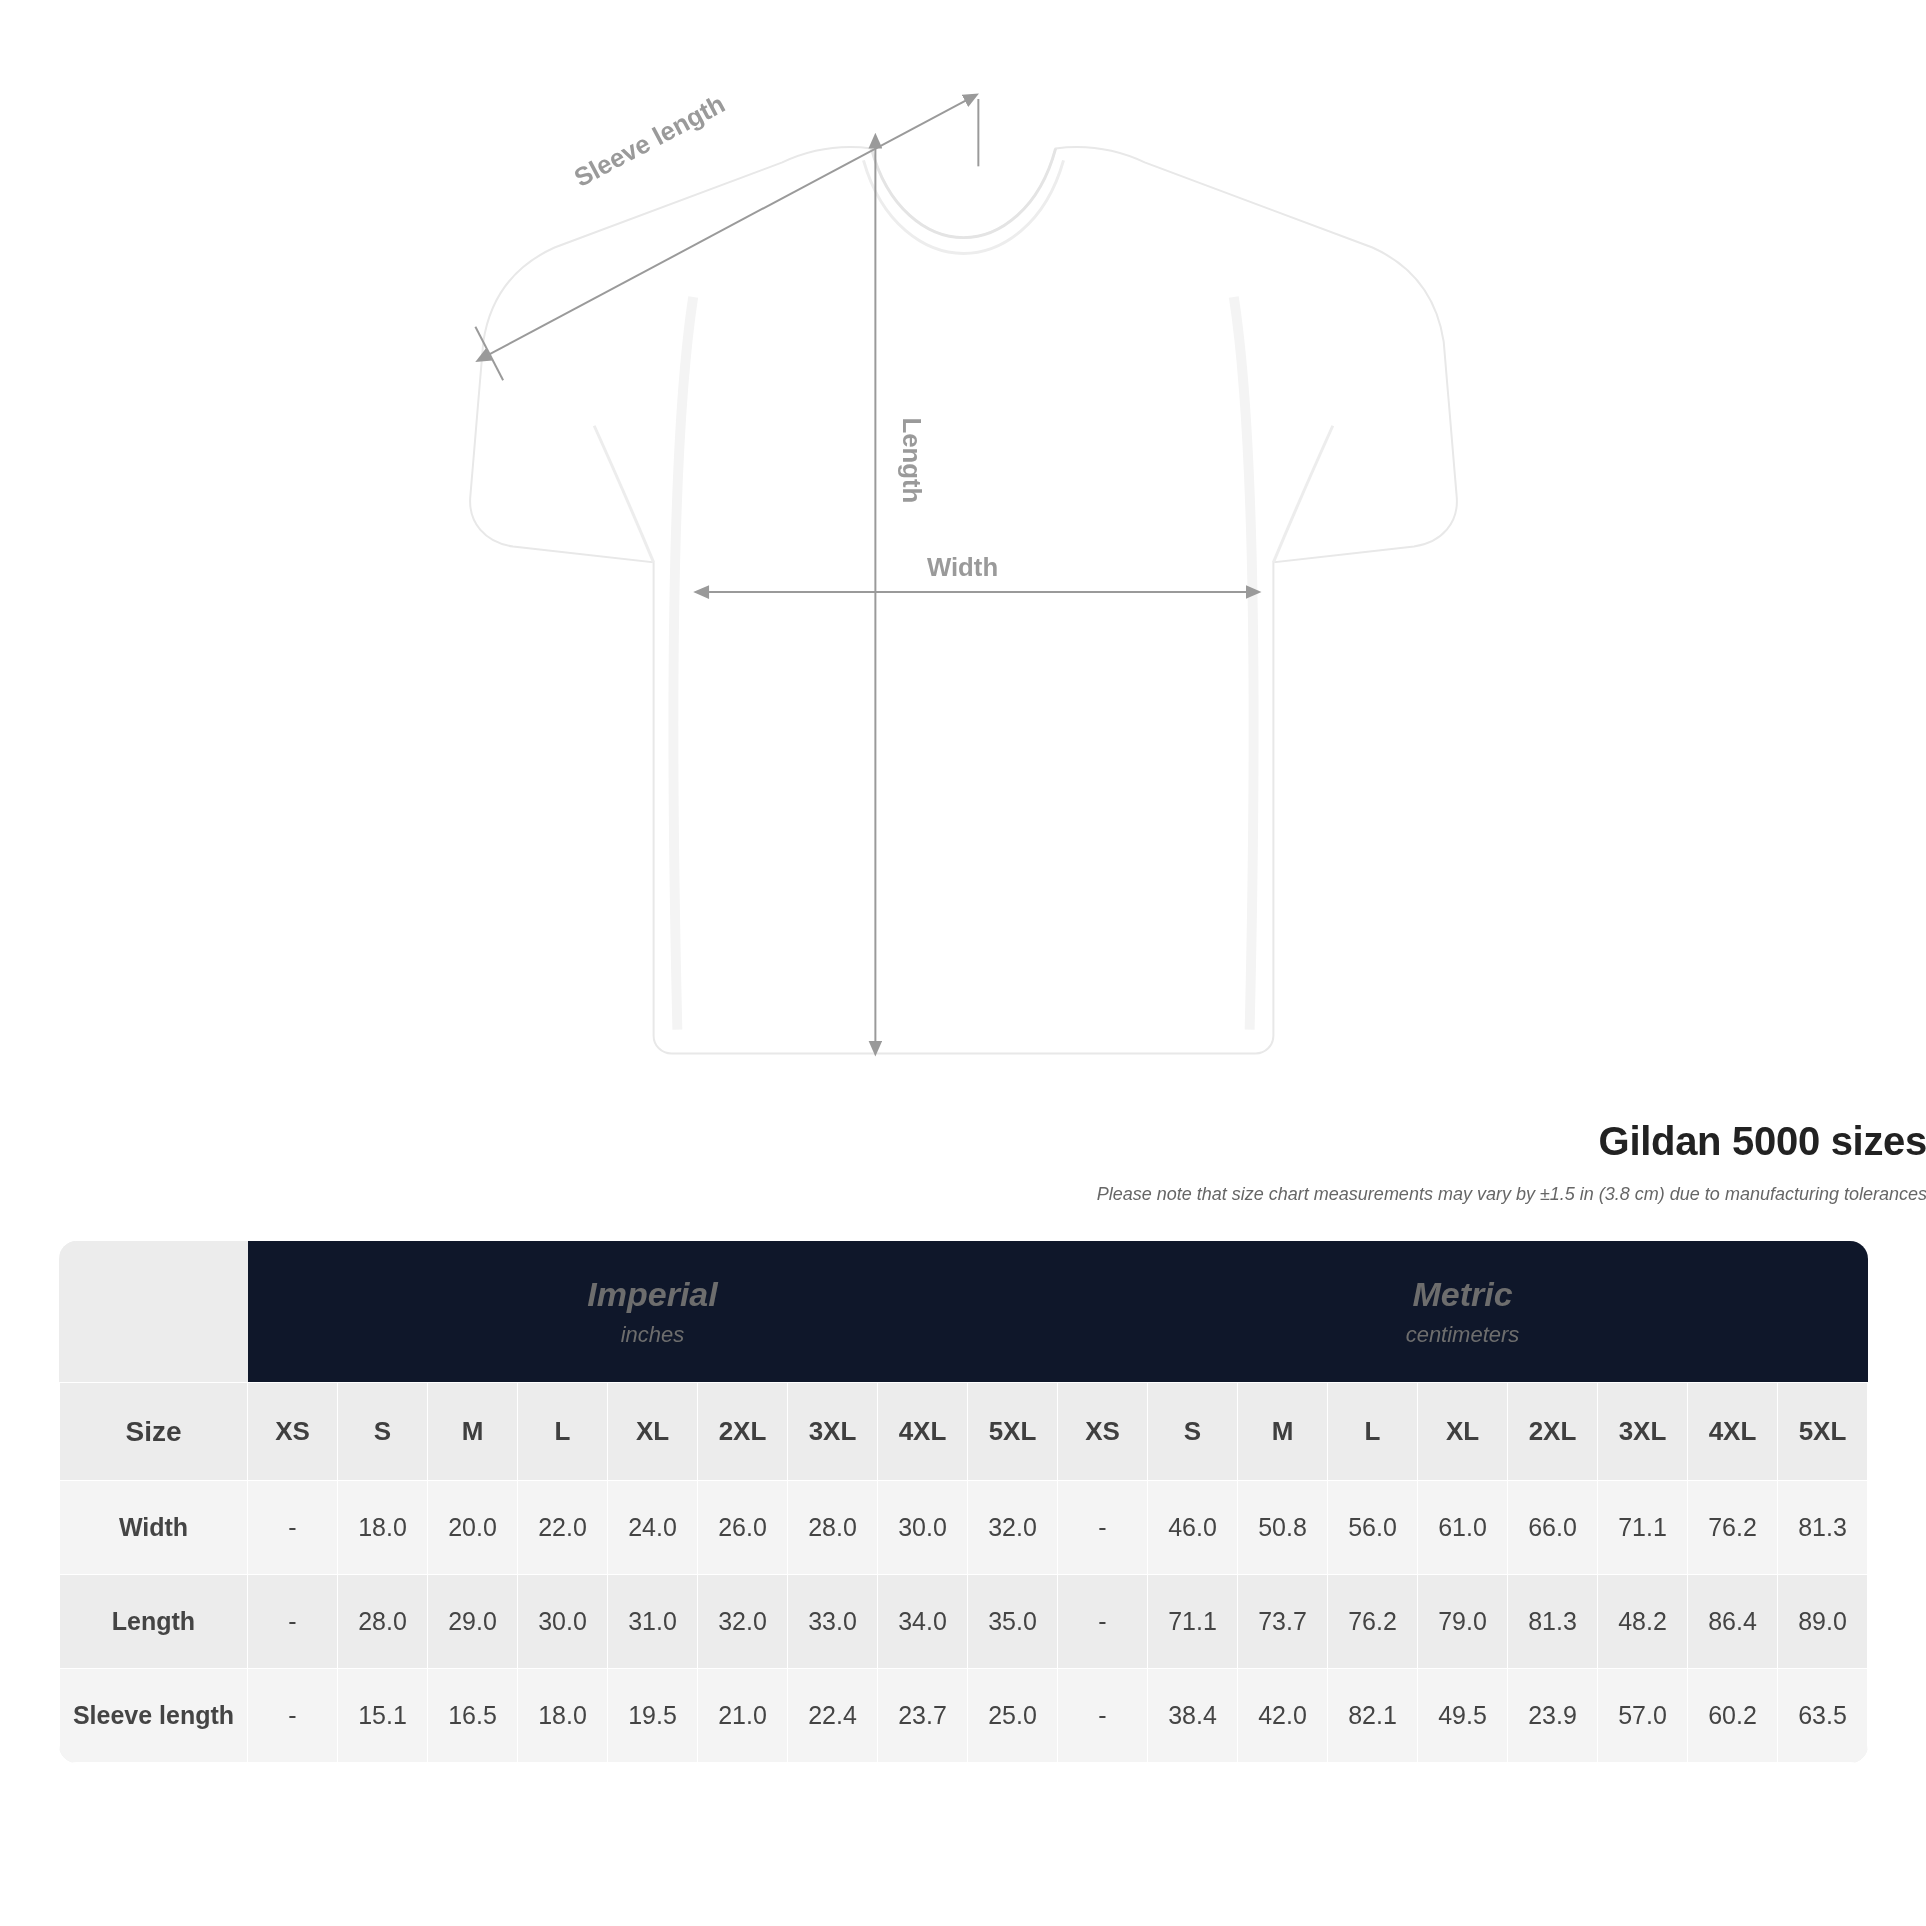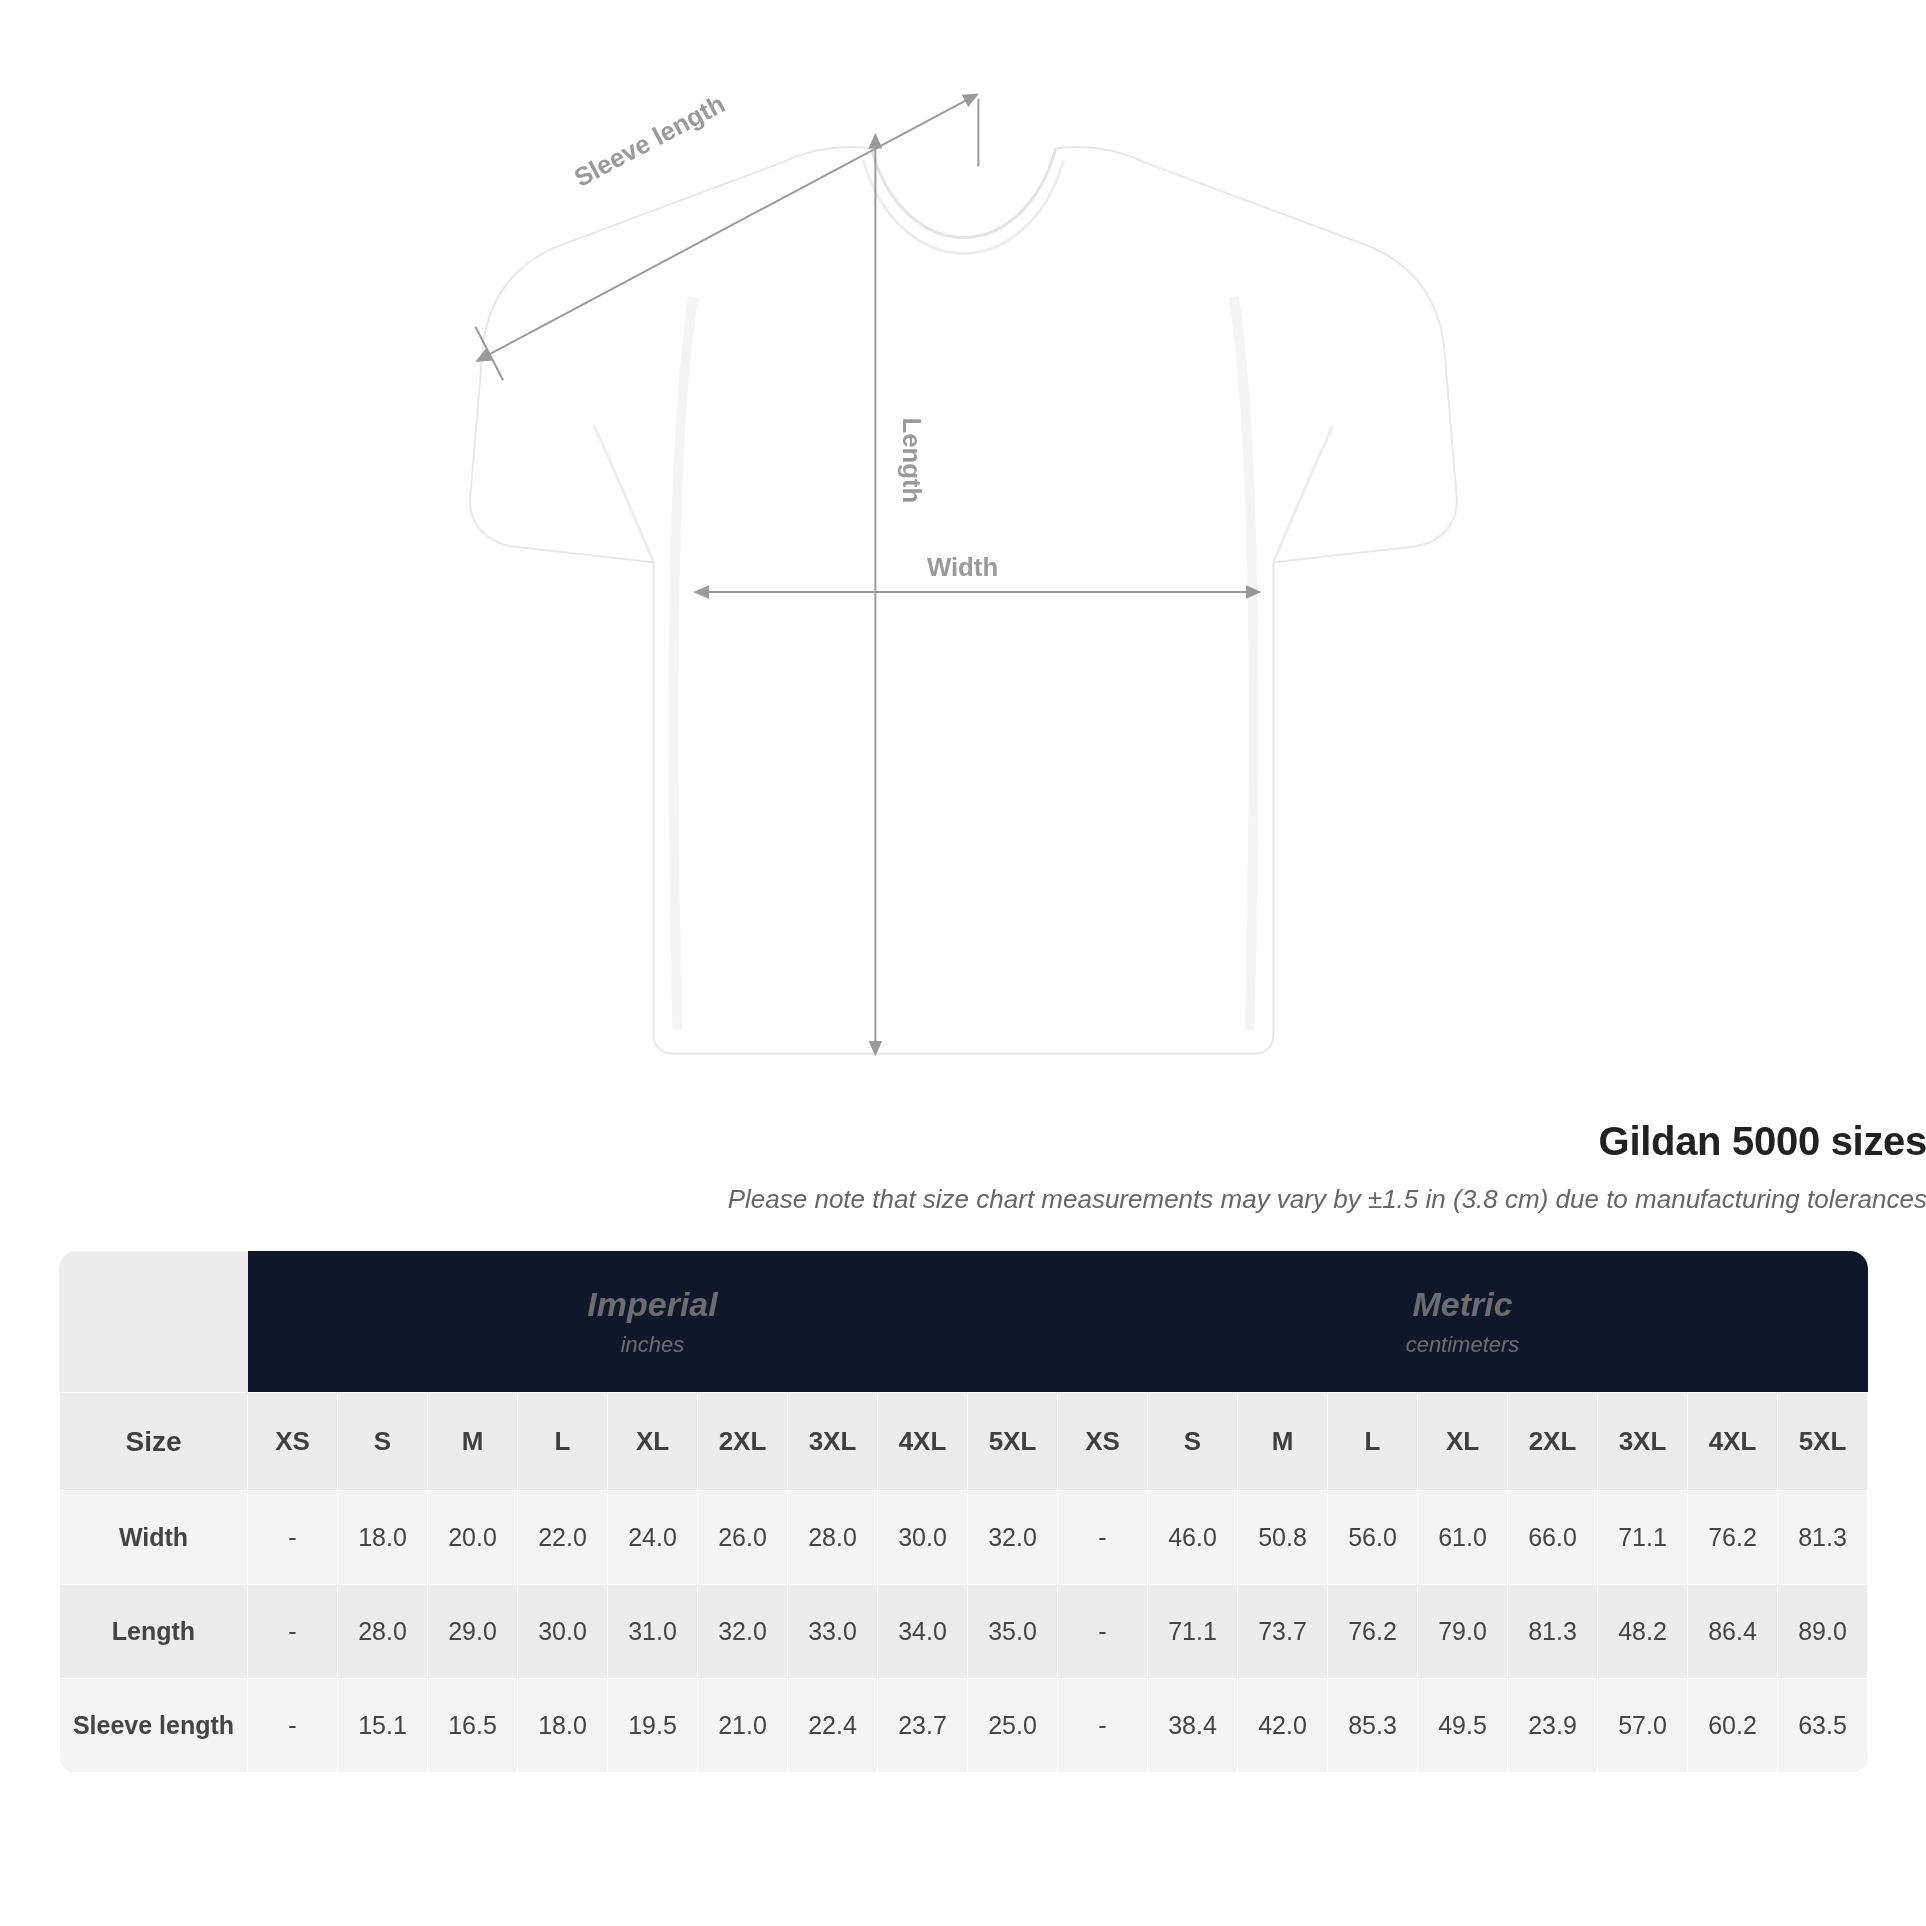--- a/index.html
+++ b/index.html
@@ -38,21 +38,21 @@
     text-align: right;
     margin-top: 20px;
   }
   .chart-title {
     font-size: 40px;
     font-weight: bold;
     color: #222222;
     letter-spacing: -0.3px;
   }
   .chart-note {
-    font-size: 26px;
+    font-size: 18px;
     font-style: italic;
     color: #666666;
     margin-top: 20px;
   }
 
   
   .table-wrap {
     margin: 36px 59px 0 59px;
     border-radius: 18px;
     overflow: hidden;
@@ -287,21 +287,21 @@
             <td class="value">16.5</td>
             <td class="value">18.0</td>
             <td class="value">19.5</td>
             <td class="value">21.0</td>
             <td class="value">22.4</td>
             <td class="value">23.7</td>
             <td class="value">25.0</td>
             <td class="value">-</td>
             <td class="value">38.4</td>
             <td class="value">42.0</td>
-            <td class="value">85.3</td>
+            <td class="value">82.1</td>
             <td class="value">49.5</td>
             <td class="value">23.9</td>
             <td class="value">57.0</td>
             <td class="value">60.2</td>
             <td class="value">63.5</td>
           </tr>
         </tbody>
     </table>
   </div>
 

